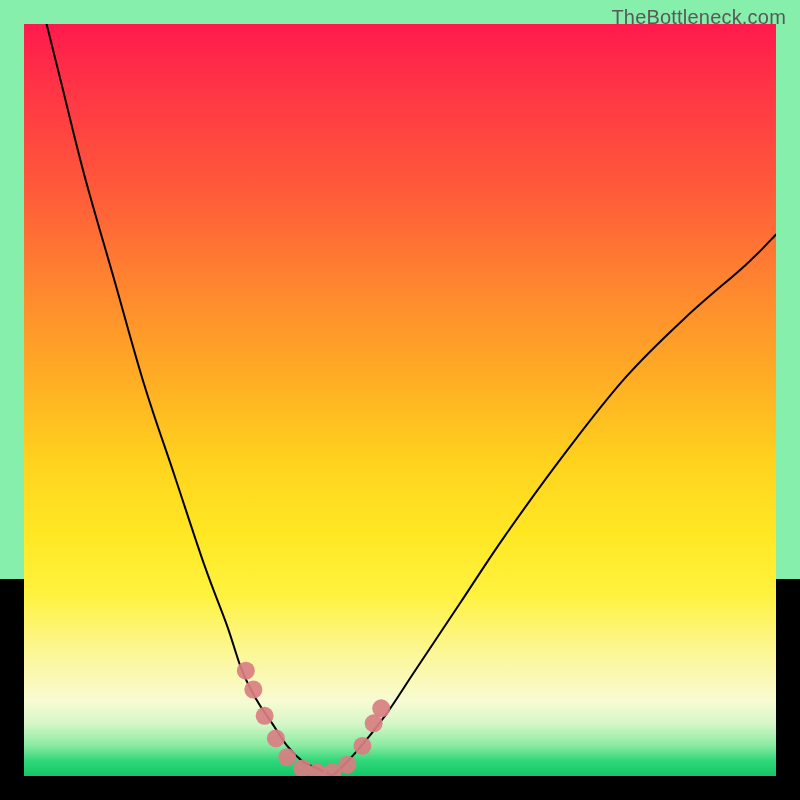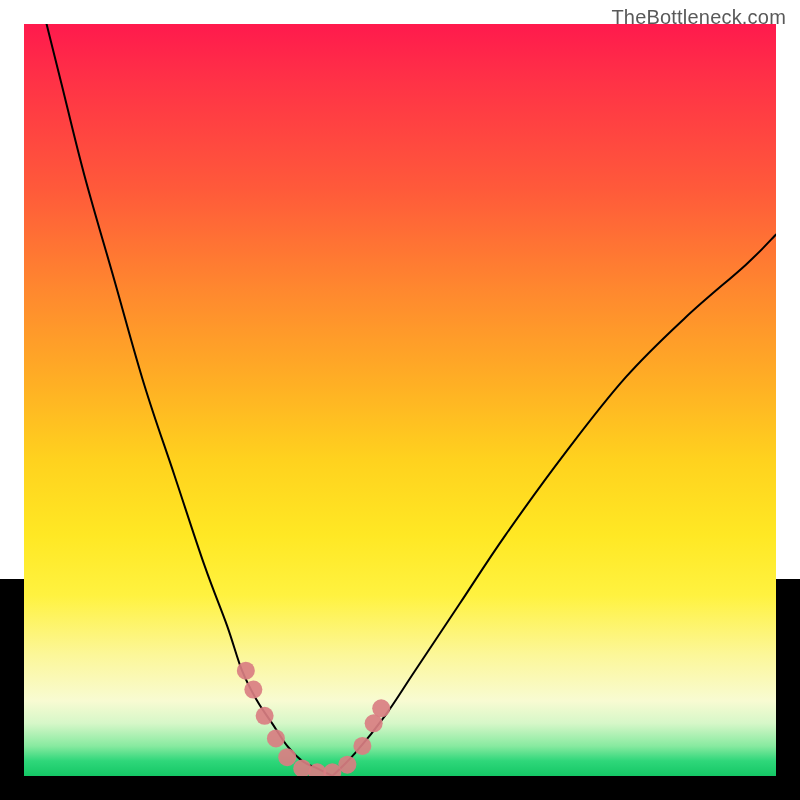--- a/index.html
+++ b/index.html
@@ -10,21 +10,21 @@
     background: #000;
     overflow: hidden;
     font-family: Arial, Helvetica, sans-serif;
   }
   .frame {
     position: absolute;
     left: 0;
     top: 0;
     width: 800px;
     height: 579px;
-    background: #ffffff;
+    background: #86efac;
   }
   .plot {
     position: absolute;
     left: 24px;
     top: 24px;
     width: 752px;
     height: 752px;
     
     background: linear-gradient(
       to bottom,

